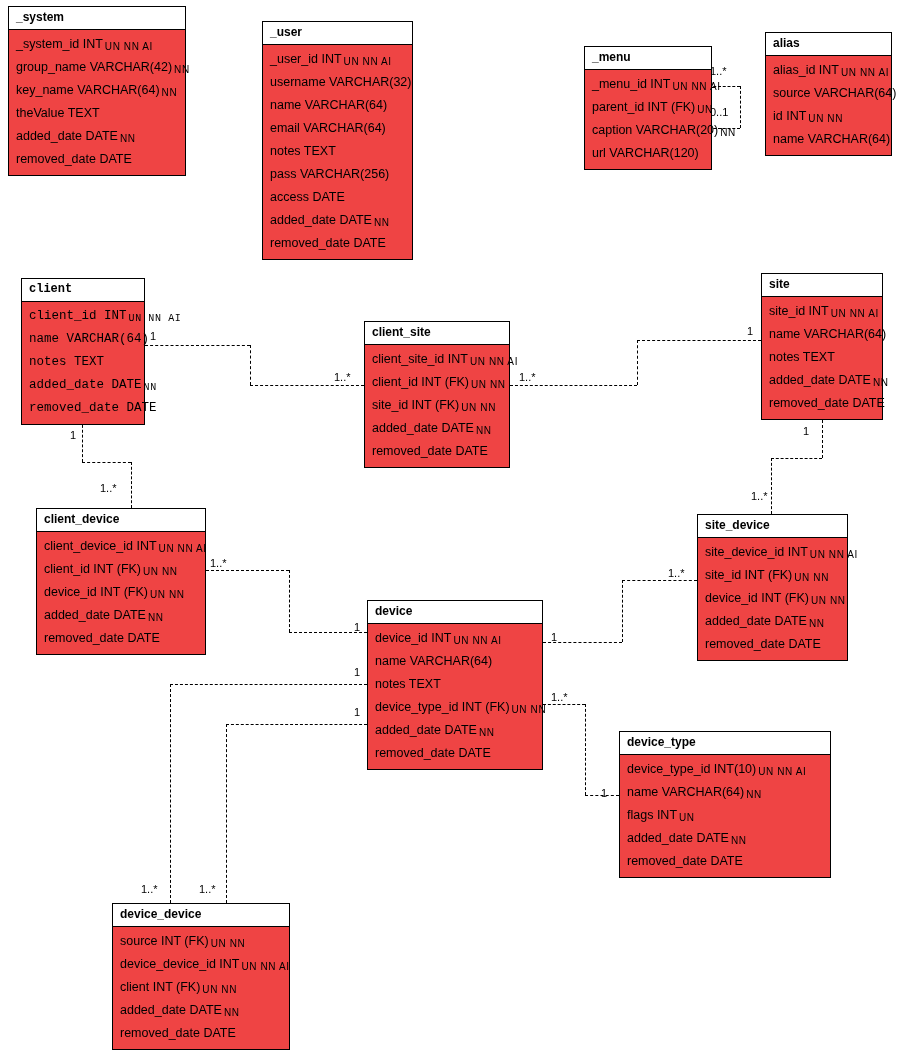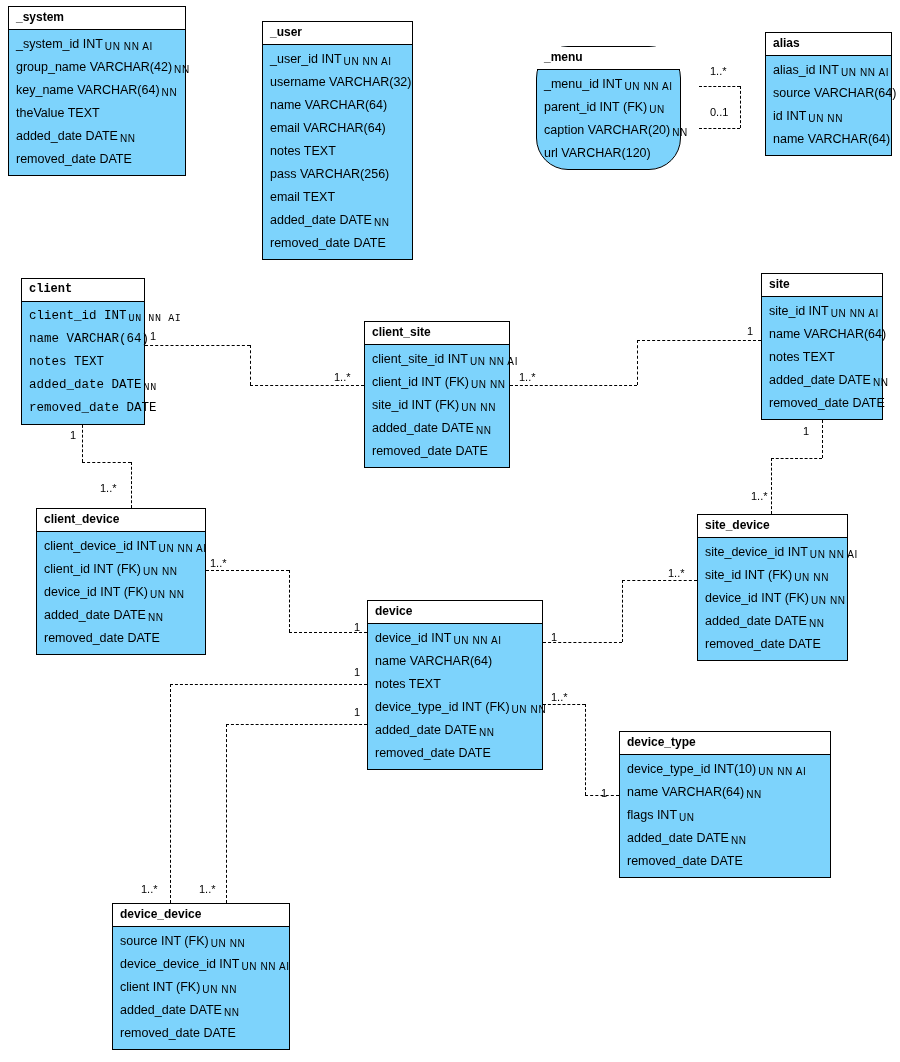--- a/index.html
+++ b/index.html
@@ -8,21 +8,21 @@
     background:#ffffff;
     font-family:"Liberation Sans", sans-serif;
     overflow:hidden;
   }
   #canvas{position:absolute;left:0;top:0;width:900px;height:1062px;}
 
   
   .entity{
     position:absolute;
     border:1px solid #000;
-    background:#7dd3fc;
+    background:#ef4444;
     box-sizing:border-box;
     z-index:5;
   }
   .entity .title{
     background:#ffffff;
     border-bottom:1px solid #000;
     font-size:12px;
     font-weight:bold;
     color:#000;
     padding:4px 7px 5px 7px;
@@ -78,26 +78,26 @@
     </div>
     <div class="entity" style="left: 262px; top: 21px; width: 151px;">
       <div class="title">_user</div>
       <div class="cols">
         <div class="col"><span>_user_id INT</span><span class="flag">UN NN AI</span></div>
         <div class="col"><span>username VARCHAR(32)</span></div>
         <div class="col"><span>name VARCHAR(64)</span></div>
         <div class="col"><span>email VARCHAR(64)</span></div>
         <div class="col"><span>notes TEXT</span></div>
         <div class="col"><span>pass VARCHAR(256)</span></div>
-        <div class="col"><span>email TEXT</span></div>
-        <div class="col"><span>added_date DATE</span><span class="flag">NN</span></div>
-        <div class="col"><span>removed_date DATE</span></div>
-      </div>
-    </div>
-    <div class="entity" style="left: 536px; top: 46px; width: 145px; border-radius: 32px;">
+        <div class="col"><span>access DATE</span></div>
+        <div class="col"><span>added_date DATE</span><span class="flag">NN</span></div>
+        <div class="col"><span>removed_date DATE</span></div>
+      </div>
+    </div>
+    <div class="entity" style="left: 584px; top: 46px; width: 128px;">
       <div class="title">_menu</div>
       <div class="cols">
         <div class="col"><span>_menu_id INT</span><span class="flag">UN NN AI</span></div>
         <div class="col"><span>parent_id INT (FK)</span><span class="flag">UN</span></div>
         <div class="col"><span>caption VARCHAR(20)</span><span class="flag">NN</span></div>
         <div class="col"><span>url VARCHAR(120)</span></div>
       </div>
     </div>
     <div class="entity" style="left: 765px; top: 32px; width: 127px;">
       <div class="title">alias</div>

